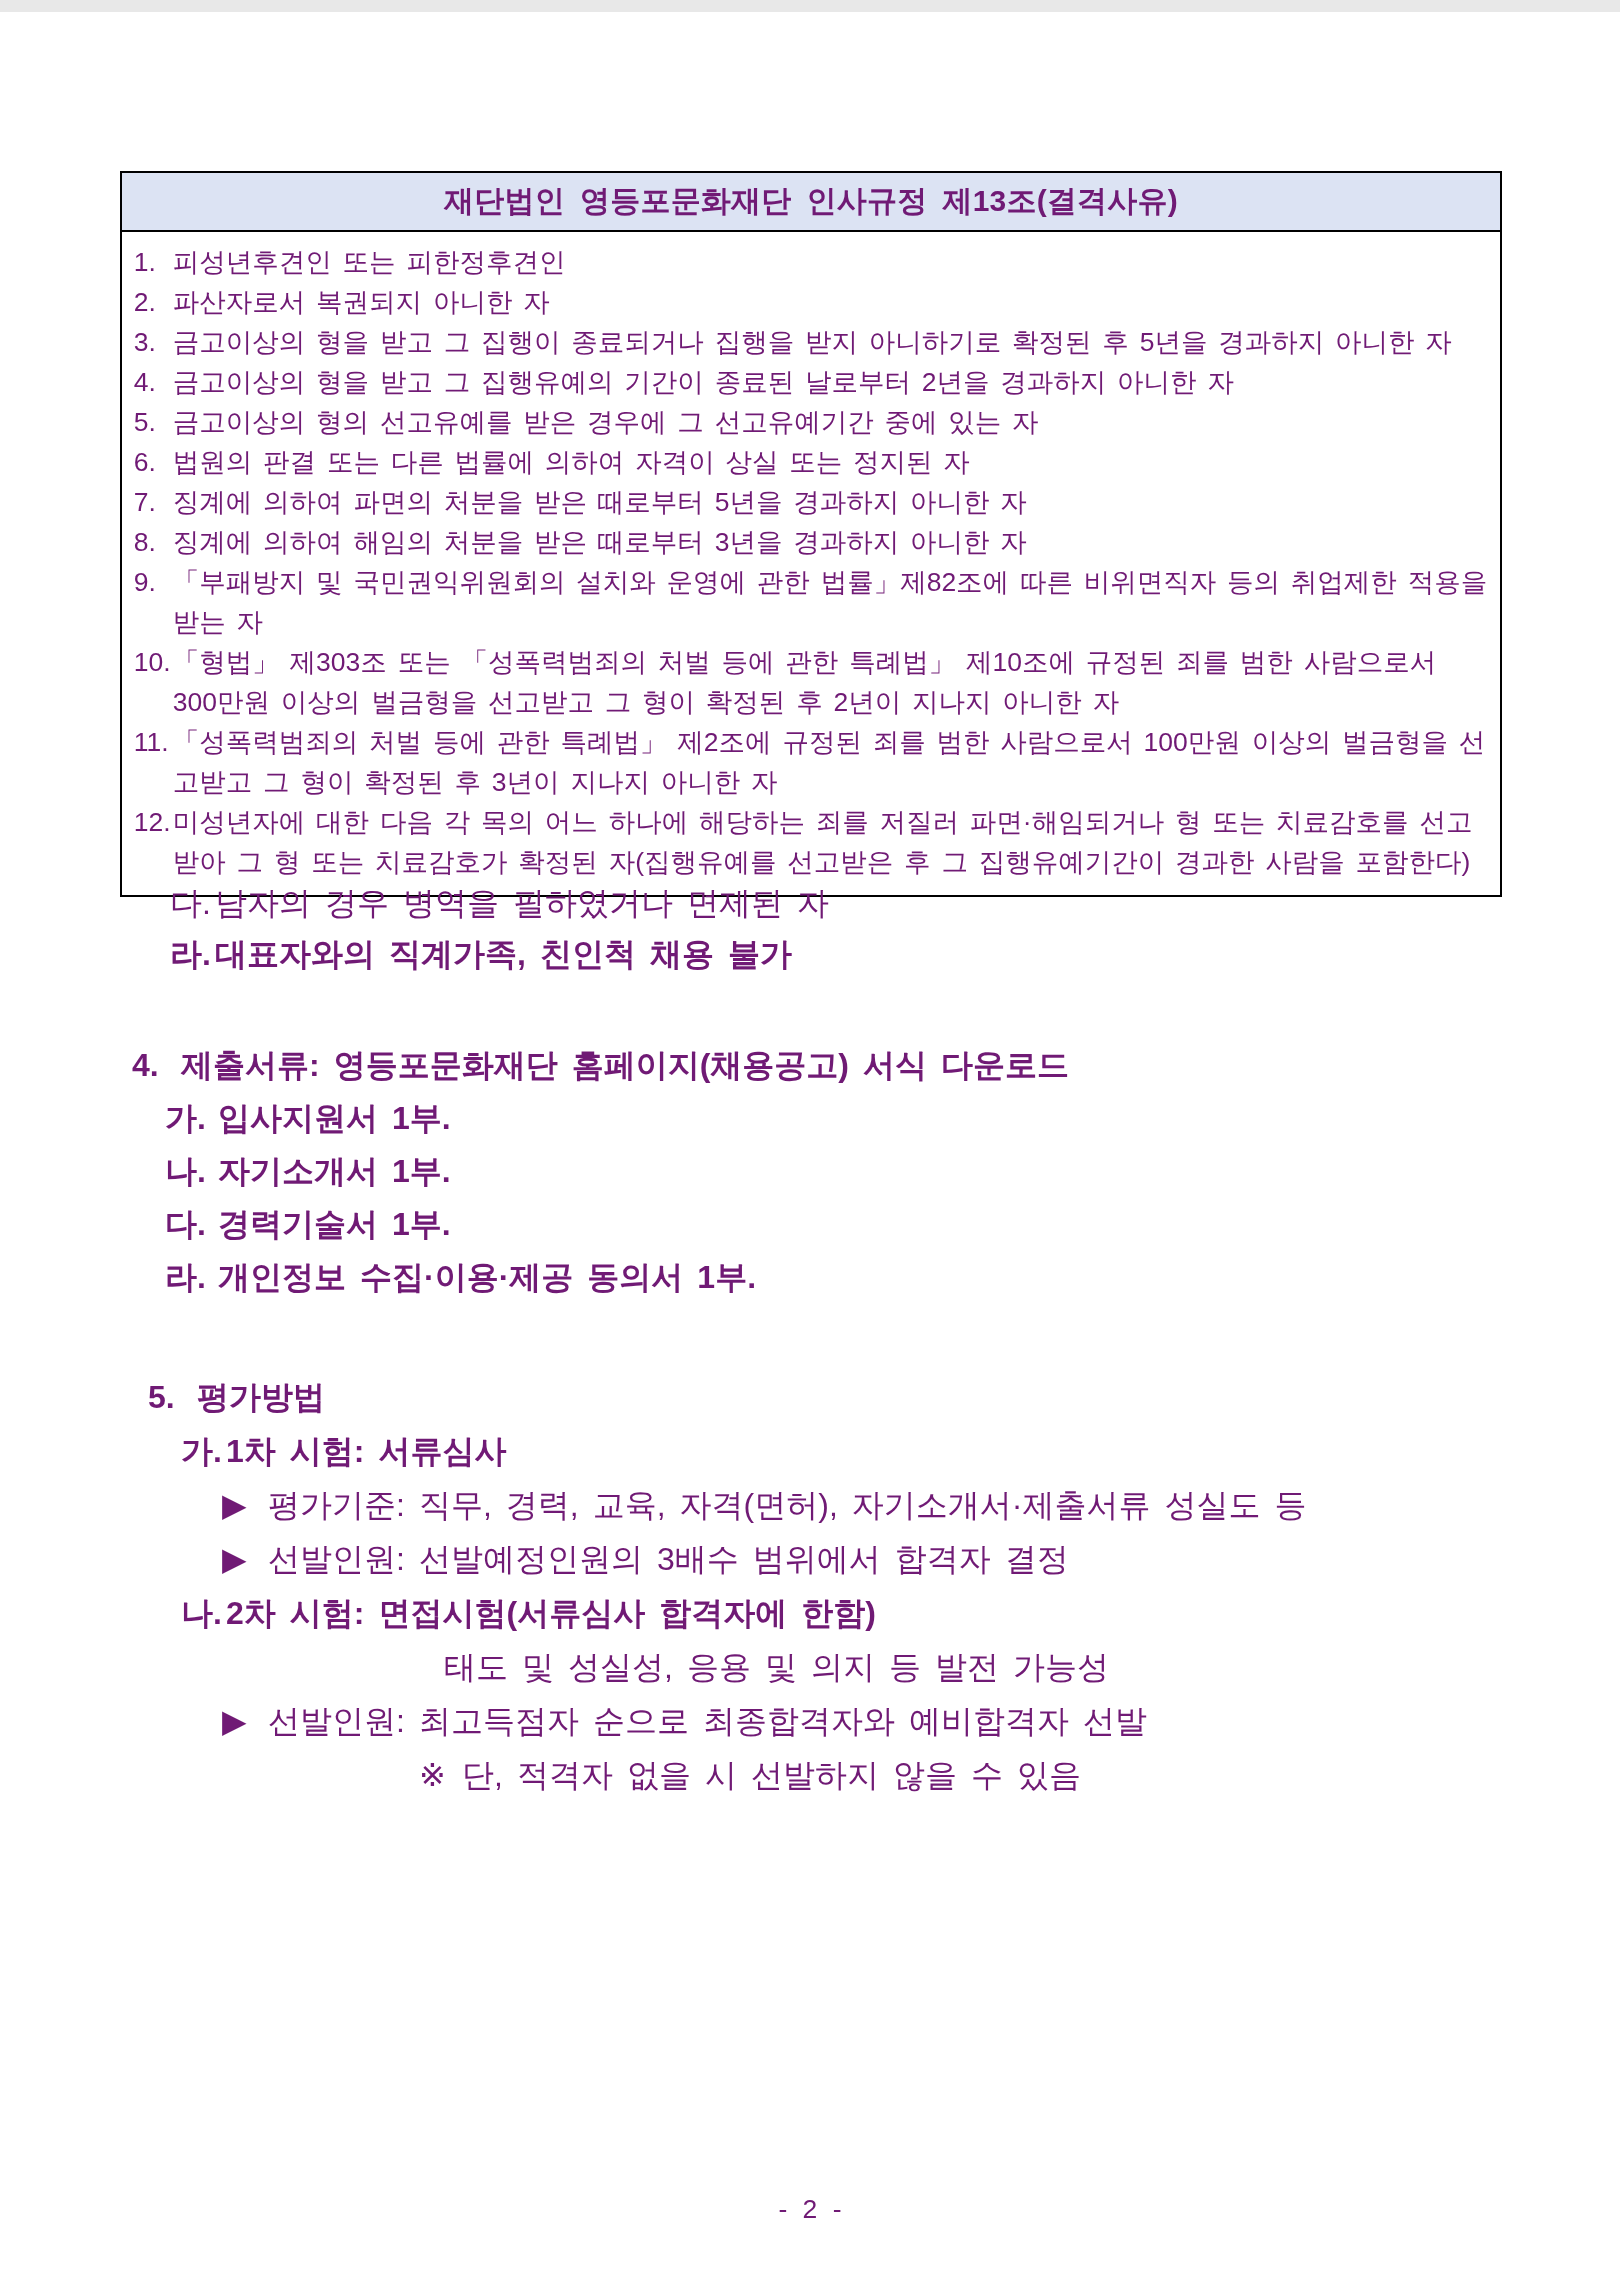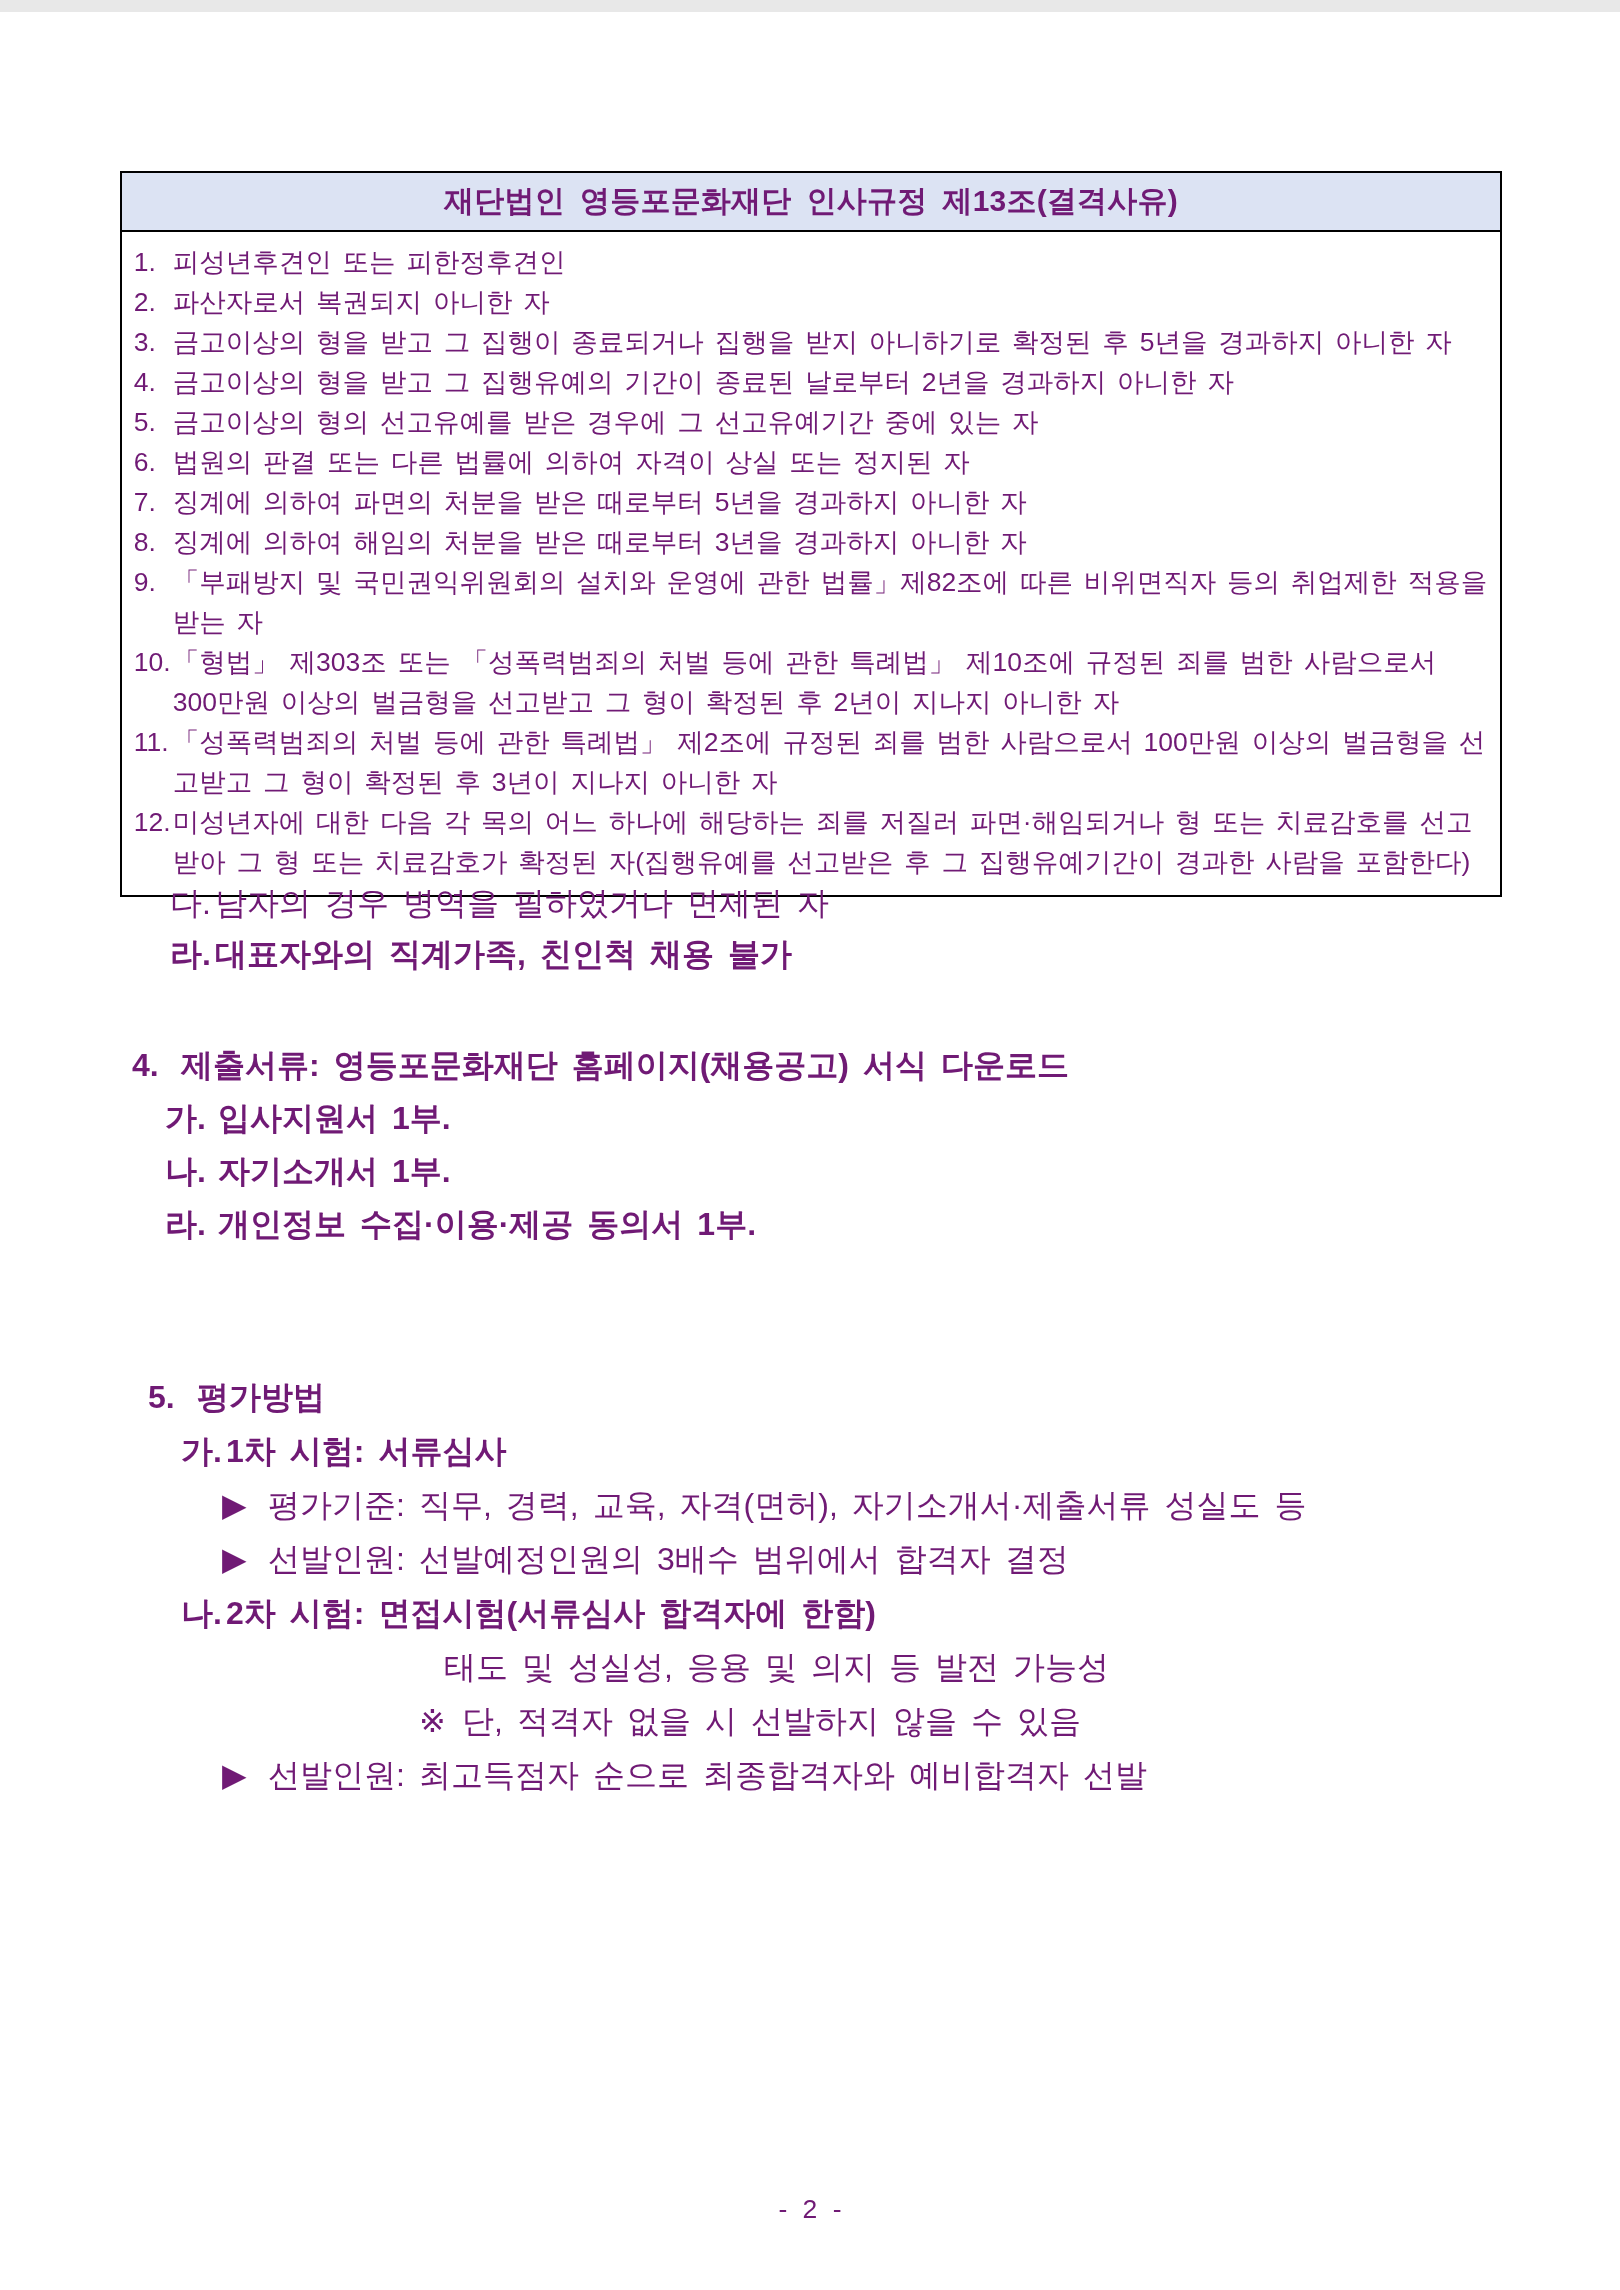--- a/index.html
+++ b/index.html
@@ -122,35 +122,36 @@
       <div class="line ml-173 bold"><span class="lbl">라.</span><span>대표자와의 직계가족, 친인척 채용 불가</span></div>
     </div>
 
   <div class="sec section4 body-text">
     <div class="line bold">
       <span class="num ml-135">4.</span><span>제출서류: 영등포문화재단 홈페이지(채용공고) 서식 다운로드</span>
     </div>
     <div id="s4-items">
         <div class="line ml-168 bold"><span class="lbl4">가.</span><span>입사지원서 1부.</span></div>
         <div class="line ml-168 bold"><span class="lbl4">나.</span><span>자기소개서 1부.</span></div>
+        <div class="line ml-168 bold"><span class="lbl4">다.</span><span>경력기술서 1부.</span></div>
         <div class="line ml-168 bold"><span class="lbl4">라.</span><span>개인정보 수집·이용·제공 동의서 1부.</span></div>
       </div>
   </div>
 
   <div class="sec section5 body-text">
     <div class="line bold">
       <span class="num ml-135">5.</span><span>평가방법</span>
     </div>
     <div id="s5-blocks">
         <div class="line ml-168 bold"><span class="lbl">가.</span><span>1차 시험: 서류심사</span></div>
         <div class="line ml-210"><span class="marker">▶</span><span>평가기준: 직무, 경력, 교육, 자격(면허), 자기소개서·제출서류 성실도 등</span></div>
         <div class="line ml-210"><span class="marker">▶</span><span>선발인원: 선발예정인원의 3배수 범위에서 합격자 결정</span></div>
         <div class="line ml-168 bold"><span class="lbl">나.</span><span>2차 시험: 면접시험(서류심사 합격자에 한함)</span></div>
         <div class="line ml-437">태도 및 성실성, 응용 및 의지 등 발전 가능성</div>
+        <div class="line ml-210"><span class="marker">▶</span><span>선발인원: 최고득점자 순으로 최종합격자와 예비합격자 선발</span></div>
         <div class="line ml-411"><span class="note-marker">※</span><span>단, 적격자 없을 시 선발하지 않을 수 있음</span></div>
-        <div class="line ml-210"><span class="marker">▶</span><span>선발인원: 최고득점자 순으로 최종합격자와 예비합격자 선발</span></div>
       </div>
   </div>
 
   <div class="page-num">- 2 -</div>
 
 </div>
 
 
 </body></html>

